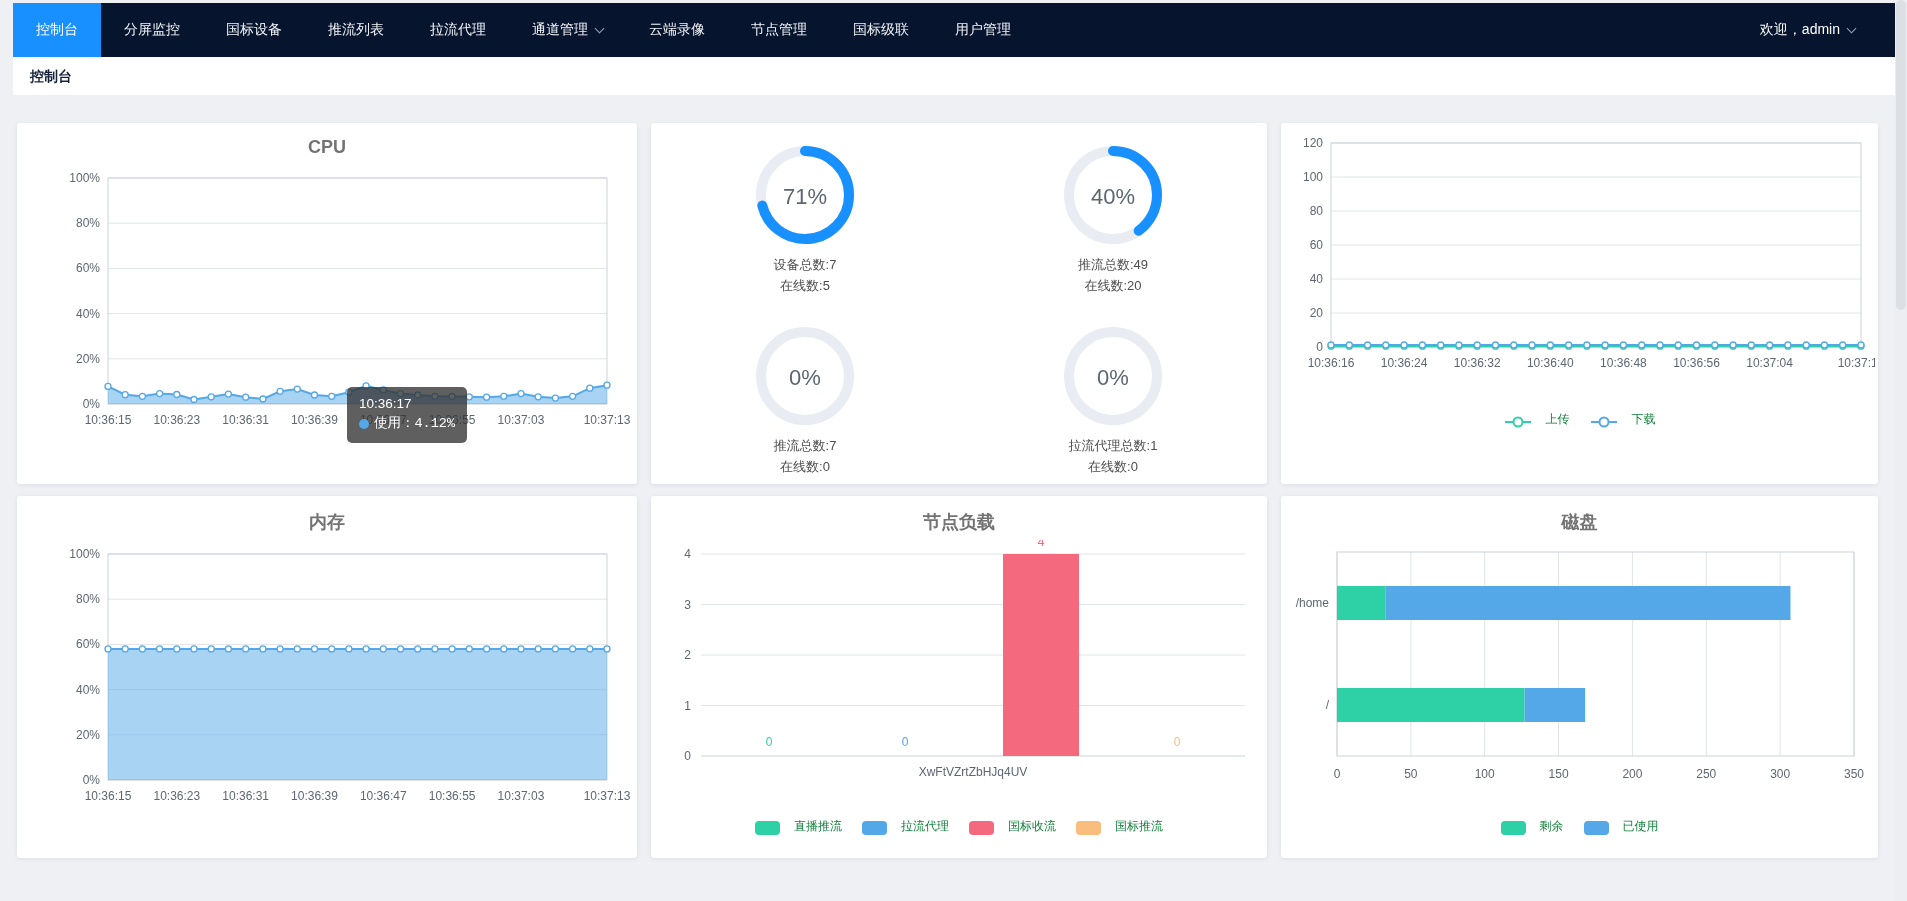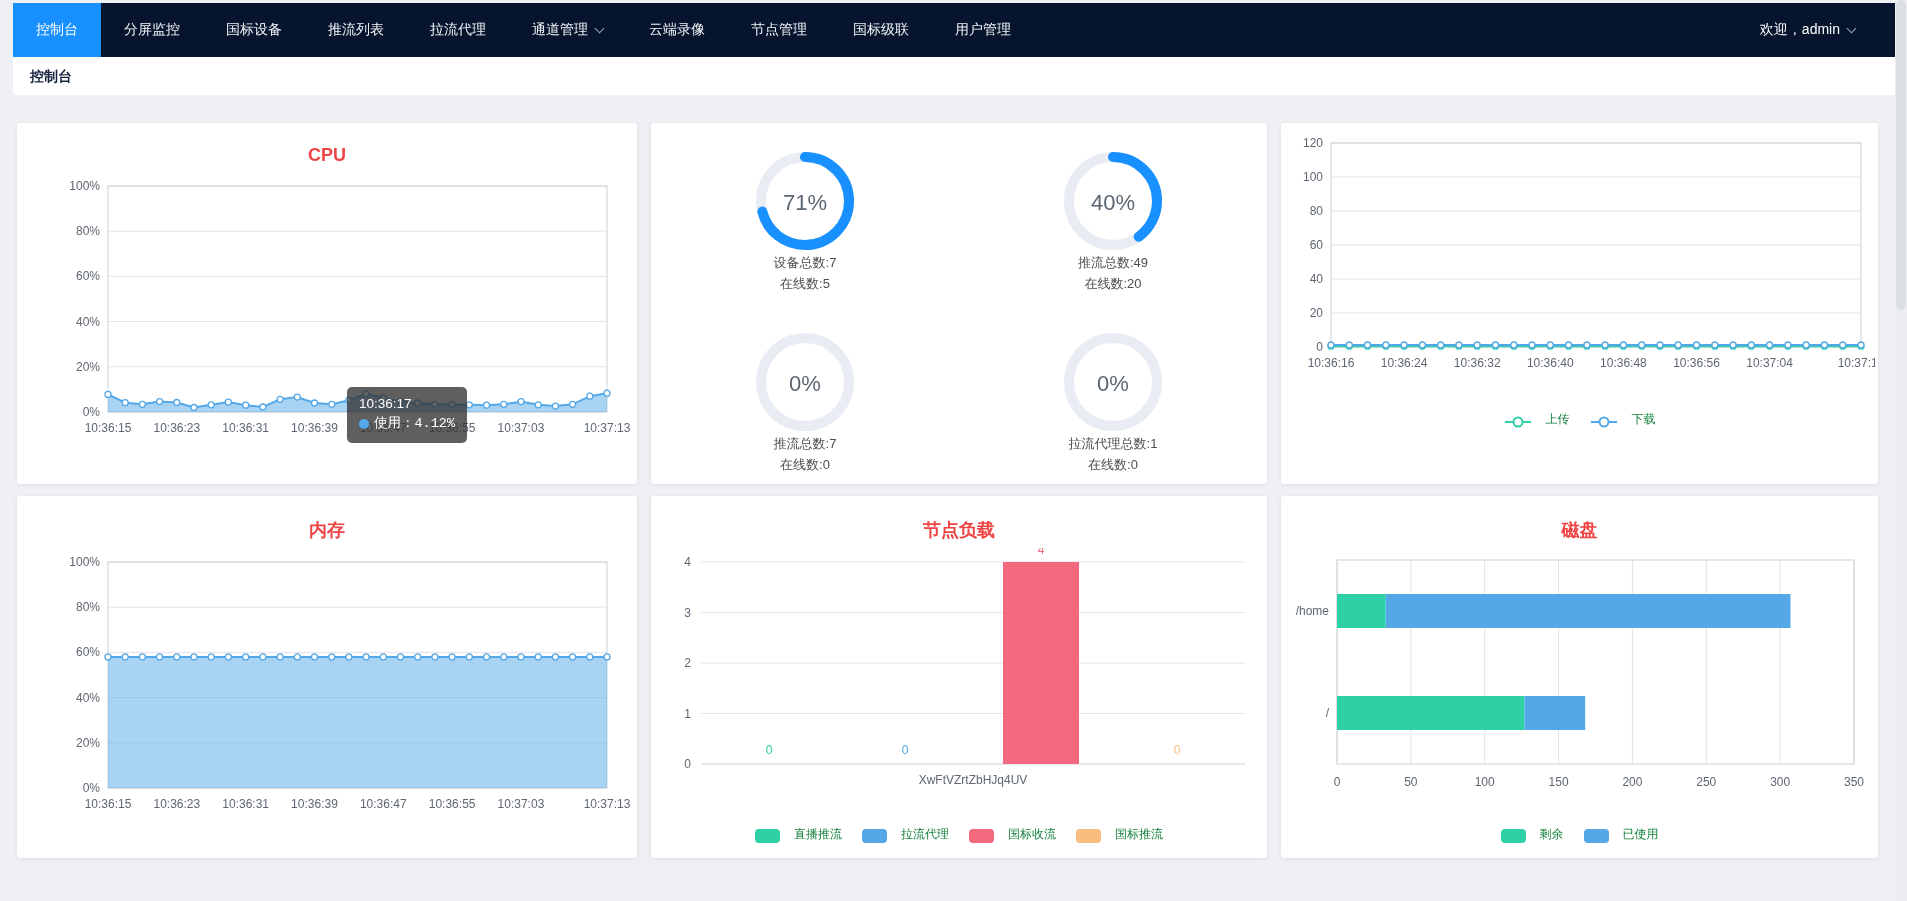--- a/index.html
+++ b/index.html
@@ -27,30 +27,30 @@
   
   .scroll-strip { position:absolute; right:0; top:0; width:12px; height:901px; background:#eceef2; }
   .scroll-thumb { position:absolute; right:1px; top:0; width:10px; height:310px; background:#dcdfe4; border-radius:5px; }
 
   
   .grid { position:absolute; left:17px; top:123px;
     display:grid; grid-template-columns:620px 616px 597px; grid-template-rows:361px 362px;
     column-gap:14px; row-gap:12px; }
   .panel { background:#fff; border-radius:3px; position:relative;
     box-shadow:0 1px 4px rgba(0,21,41,.08); overflow:hidden; }
-  .panel-title { padding-top:14px; text-align:center; font-size:18px; font-weight:bold; color:#ef4444;margin-top:8px; }
+  .panel-title { padding-top:14px; text-align:center; font-size:18px; font-weight:bold; color:#737373; }
   .chart-host { margin-top:6px; text-align:center; }
 
   svg text { fill:#5f6672; font-size:12px; }
   svg text.val-label { font-size:12px; }
 
   
   .gauge-grid { display:grid; grid-template-columns:1fr 1fr; grid-template-rows:1fr 1fr; height:100%; }
-  .gauge-cell { display:flex; flex-direction:column; align-items:center; padding-top:28px; }
-  .gauge-lines { margin-top:1px; text-align:center; font-size:13px; color:#4d4d4d; line-height:1.65; }
+  .gauge-cell { display:flex; flex-direction:column; align-items:center; padding-top:22px; }
+  .gauge-lines { margin-top:9px; text-align:center; font-size:13px; color:#4d4d4d; line-height:1.65; }
 
   
   .legend { display:flex; justify-content:center; align-items:center; gap:20px; margin-top:16px; }
   .legend-item { display:flex; align-items:flex-end; gap:14px; font-size:12px; color:#15803d; cursor:pointer; }
   .swatch { width:25px; height:14px; border-radius:4px; display:inline-block; }
 
   
   .tooltip { position:absolute; left:330px; top:264px; z-index:5;
     background:rgba(50,50,50,.78); color:#fff; border-radius:5px;
     padding:7px 12px 8px 12px; font-size:13.5px; line-height:1.5; white-space:nowrap; }

